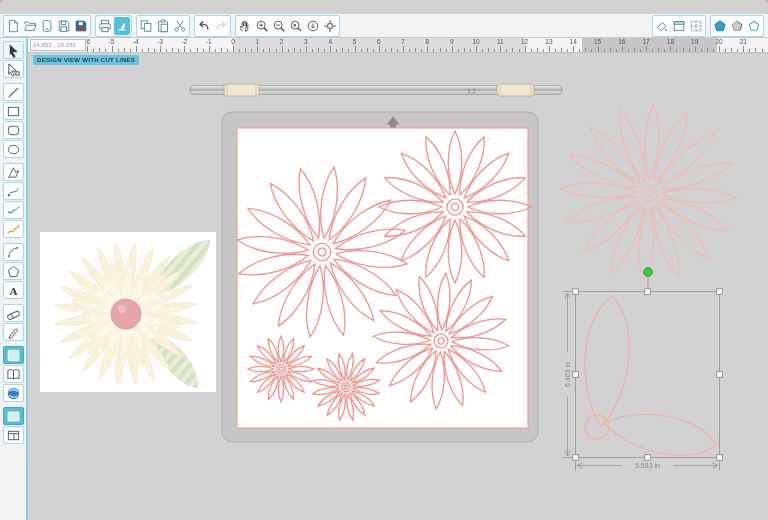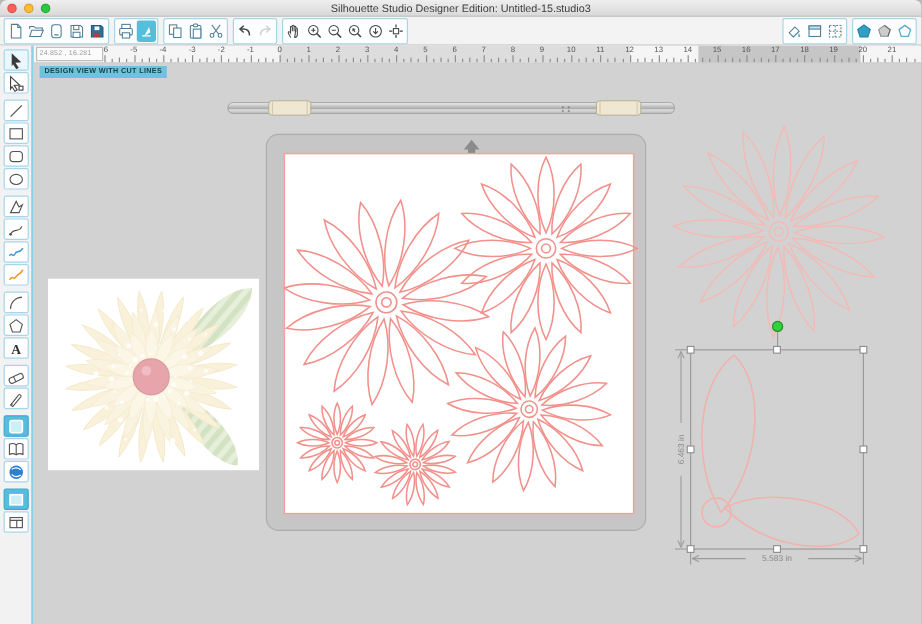--- a/index.html
+++ b/index.html
@@ -350,26 +350,20 @@
           <line x1="719.5" y1="460.5" x2="719.5" y2="470.5"></line>
           <line x1="577.5" y1="465.5" x2="621.5" y2="465.5"></line>
           <line x1="673.5" y1="465.5" x2="717.5" y2="465.5"></line>
           <path d="M582.5 462.9L577 465.5L582.5 468.1"></path>
           <path d="M712.5 462.9L718 465.5L712.5 468.1"></path>
           <text x="647.5" y="467.9" text-anchor="middle" font-size="7" fill="#8a8a8a" stroke="none" font-family="Liberation Sans,sans-serif">5.583 in</text>
         </g>
       </g>
     </svg>
 
-  <div id="titlebar">
-    <span class="tl" id="tl-close" style="background: rgb(255, 95, 87); left: 6px; border: 1px solid rgba(0, 0, 0, 0.15);"></span>
-    <span class="tl" id="tl-min" style="background: rgb(254, 188, 46); left: 20px; border: 1px solid rgba(0, 0, 0, 0.15);"></span>
-    <span class="tl" id="tl-max" style="background: rgb(40, 200, 64); left: 34px; border: 1px solid rgba(0, 0, 0, 0.15);"></span>
-    <div id="title-text">Silhouette Studio Designer Edition: Untitled-15.studio3</div>
-  </div>
 
   <div id="toolbar">
     <div id="tb-left" style="display:flex">
         <div class="grp">
           <div class="tb">
             <svg viewBox="0 0 16 16">
               <path d="M4 1.5h6l3 3v10H4z" fill="#fff" stroke="#4e7d96"></path>
               <path d="M10 1.5v3h3" fill="none" stroke="#4e7d96"></path>
             </svg>
           </div>

